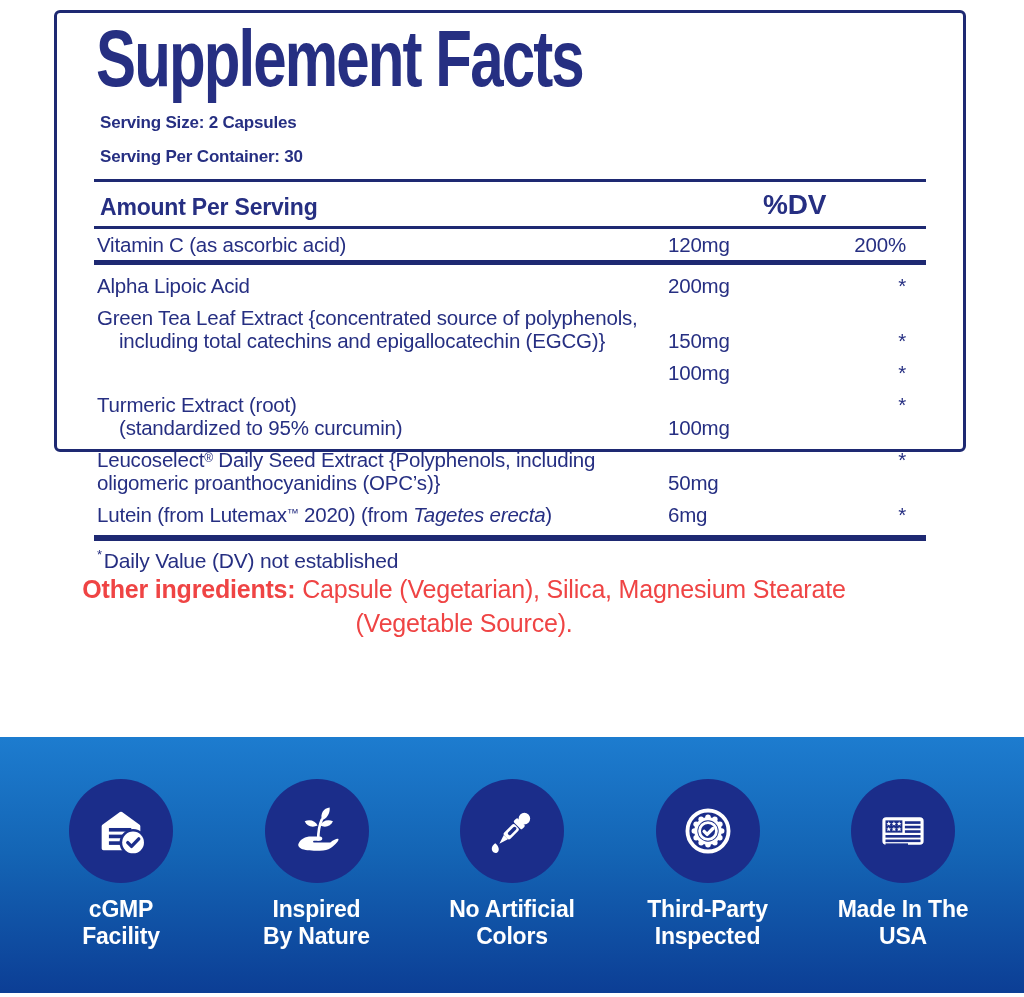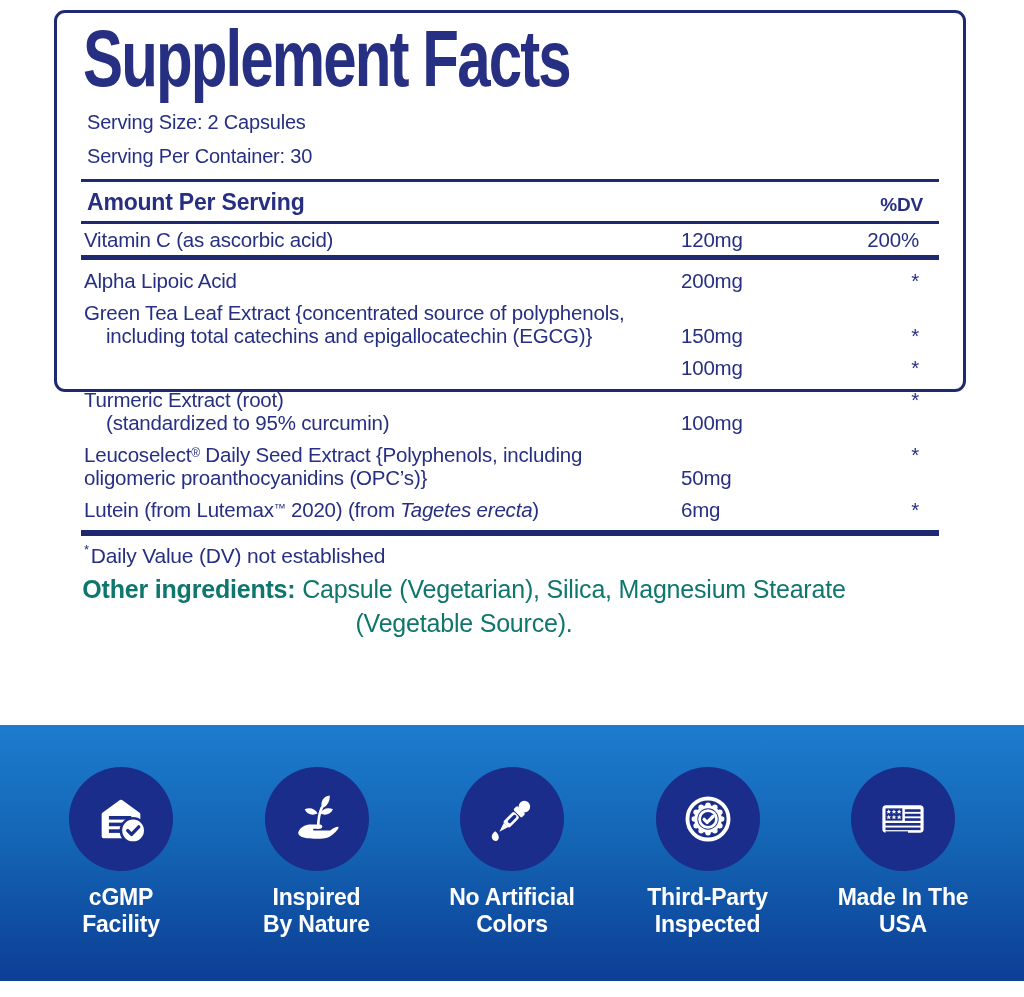--- a/index.html
+++ b/index.html
@@ -1,63 +1,63 @@
 <!DOCTYPE html>
 <html><head>
 <meta charset="utf-8">
 <style>
   * { margin:0; padding:0; box-sizing:border-box; }
   body { background:#ffffff; font-family:"Liberation Sans", sans-serif; }
   .page { position:relative; width:1024px; height:997px; background:#ffffff; overflow:hidden; color:#262f82; }
 
   
   .facts-panel{
-    position:absolute; left:54px; top:10px; width:912px; height:382px;
-    border:3.5px solid #1e2972; border-radius:11px; padding:0 24px;
+    position:absolute; left:54px; top:10px; width:912px; height:442px;
+    border:3.5px solid #1e2972; border-radius:6px; padding:0 37px;
   }
   .panel-title{
     font-size:79px; font-weight:bold; color:#262f82; line-height:0.92;
     letter-spacing:-2.5px; transform:scaleX(0.76); transform-origin:left center;
     white-space:nowrap; margin:10px 0 0 2px;
   }
-  .serving{ font-size:20px; line-height:29px; letter-spacing:-0.2px; margin:12px 0 0 6px; font-weight:normal; }
+  .serving{ font-size:17px; line-height:29px; letter-spacing:-0.2px; margin:12px 0 0 6px; font-weight:bold; }
   .serving + .serving{ margin-top:5px; }
   .rule{ background:#1e2972; border:none; }
   .rule.thin{ height:3px; margin-top:8px; }
   .rule.mid{ height:3px; }
   .rule.thick{ height:5.5px; }
 
   .grid{ display:grid; grid-template-columns:1fr 95px 163px; align-items:end; }
   .hdr-row{ padding:7px 0 5px 3px; font-weight:bold; font-size:23px; letter-spacing:-0.2px; }
-  .hdr-dv{ grid-column:3; text-align:right; padding-right:16px; font-size:19px; }
+  .hdr-dv{ grid-column:3; padding-right:16px; font-size:28px; }
 
   .row{ font-size:20.5px; line-height:23px; letter-spacing:-0.2px; margin:9px 0; }
   .row.first{ margin:0; padding:4px 0 4px; }
   .nm{ grid-column:1; padding-left:3px; }
   .amt{ grid-column:2; text-align:left; }
   .dv{ grid-column:3; text-align:right; padding-right:20px; }
   .r1{ grid-row:1; } .r2{ grid-row:2; }
   .indent{ padding-left:25px; }
   sup.reg{ font-size:12px; vertical-align:top; position:relative; top:-1px; }
   sup.tm{ font-size:12px; vertical-align:top; position:relative; top:-1px; }
   .italic{ font-style:italic; }
 
   .footnote{ font-size:21px; padding:8px 0 0 3px; letter-spacing:-0.2px; }
   .fn-star{ font-size:13px; vertical-align:top; position:relative; top:-2px; margin-right:2px; }
 
   
   .other-ing{ position:absolute; left:0; top:572px; width:928px; text-align:center;
-    font-size:25px; line-height:34px; letter-spacing:-0.2px; color:#0f766e; }
+    font-size:25px; line-height:34px; letter-spacing:-0.2px; color:#ef4444; }
   .other-ing strong{ font-weight:bold; }
   .trademark{ position:absolute; left:0; top:676px; width:1024px; text-align:center;
     font-size:24px; letter-spacing:-0.2px; color:#232d7b; }
 
   
   .footer{
-    position:absolute; left:0; bottom:16px; width:1024px; height:256px;
+    position:absolute; left:0; bottom:4px; width:1024px; height:256px;
     background:linear-gradient(180deg,#1d7ccf 0%, #1465b5 45%, #0c3e95 100%);
     display:flex; justify-content:space-between; padding:42px 30px 8px;
   }
   .badge{ width:182px; display:flex; flex-direction:column; align-items:center; }
   .circle{ width:104px; height:104px; border-radius:50%; background:#1b2d8a;
     display:flex; align-items:center; justify-content:center; flex:0 0 auto; }
   .blabel{ margin-top:13px; color:#ffffff; font-weight:bold; font-size:23px;
     line-height:27px; text-align:center; letter-spacing:-0.2px; }
   .blabel span{ display:block; }
 </style>

